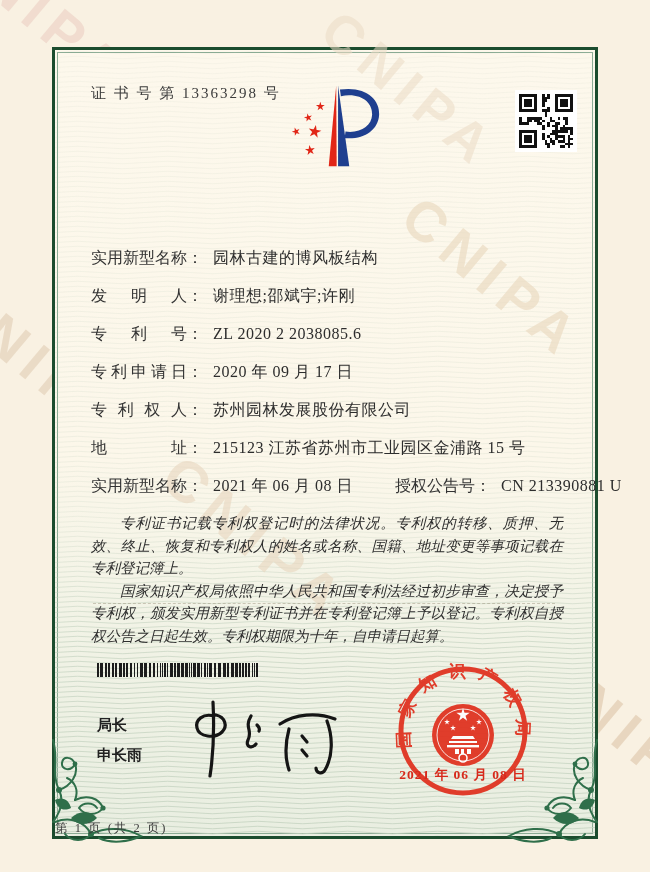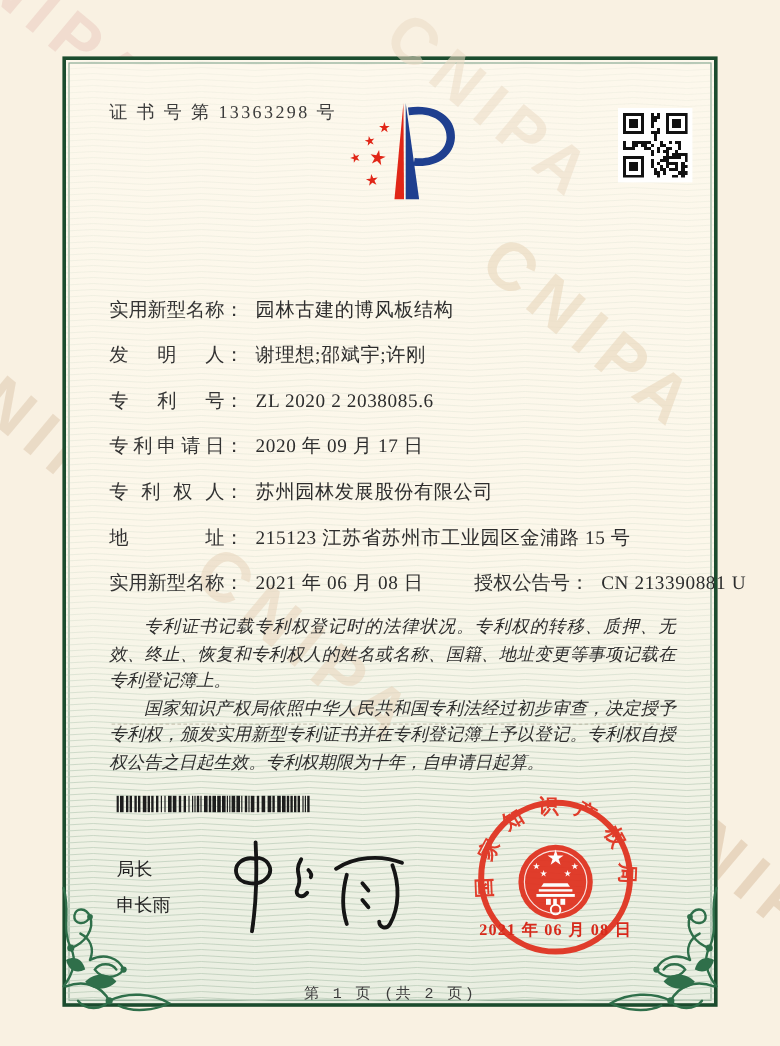--- a/index.html
+++ b/index.html
@@ -79,31 +79,31 @@
   }
   
   .barcode{
     position:absolute; left:42px; top:613px; width:166px; height:14px;
     font-size:0; z-index:4; overflow:hidden; white-space:nowrap;
   }
   .barcode i{ display:inline-block; height:100%; background:#1d1d1d; }
   .signer{
     position:absolute; left:42px; top:660px; z-index:4;
     font-family:"Liberation Sans","DejaVu Sans",sans-serif;
-    font-size:15px; line-height:30px; color:#222;
+    font-size:15px; line-height:30px; color:#222;font-weight:bold;
   }
   .signature{ position:absolute; left:128px; top:642px; width:170px; height:95px; z-index:5; }
   .seal{ position:absolute; left:330px; top:605px; width:156px; height:156px; z-index:5; }
   .seal-date{
     position:absolute; left:330px; top:716px; width:156px; text-align:center;
     font-size:13.5px; font-weight:bold; letter-spacing:1px; color:#d7291b; z-index:6;
   }
   .footer{
-    position:absolute; left:0; top:770px; width:100%; text-align:center;
-    font-size:12.5px; letter-spacing:2px; color:#3b3b3b; z-index:4;font-family:Liberation Mono, monospace;
+    position:absolute; left:0; top:770px; width:100%; 
+    font-size:12.5px; letter-spacing:2px; color:#3b3b3b; z-index:4;
   }
 </style>
 </head>
 <body>
 
 <div class="page">
 
   <span class="wm wm-1">CNIPA</span>
   <span class="wm wm-4">CNIPA</span>
   <span class="wm wm-6">CNIPA</span>

